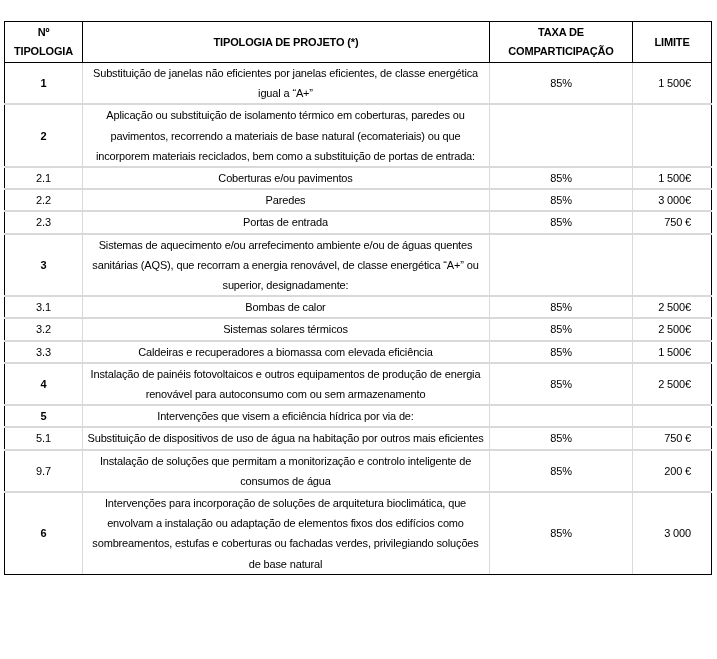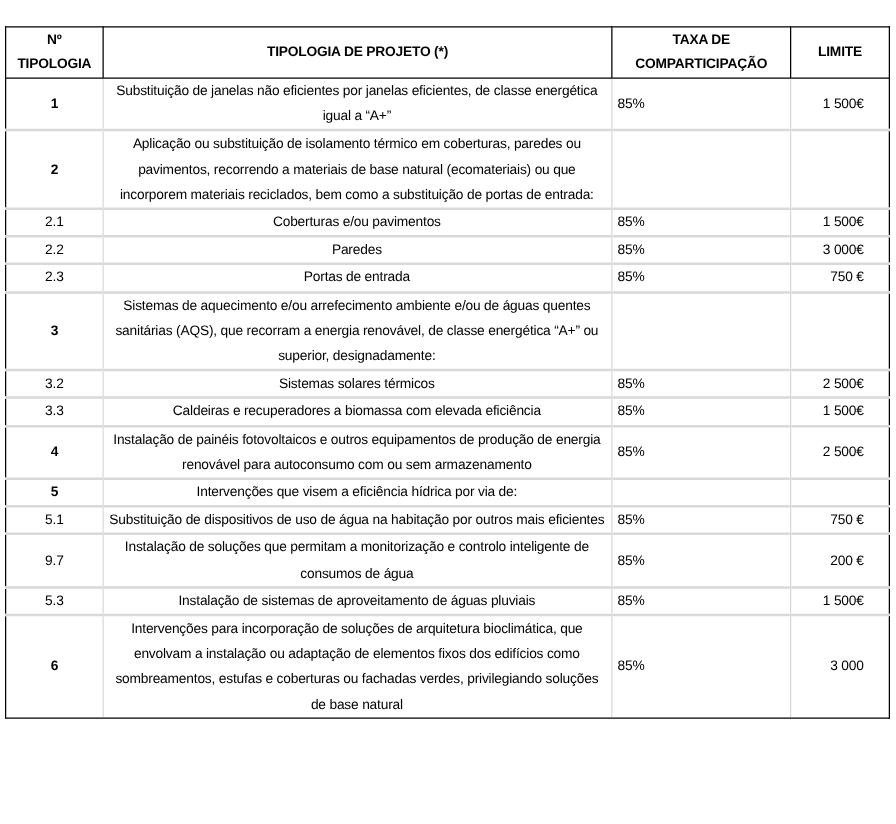--- a/index.html
+++ b/index.html
@@ -20,21 +20,21 @@
   
   td { border-left: 1.5px solid #d9d9d9; border-right: 1.5px solid #d9d9d9;
        border-top: 2px solid #d9d9d9; border-bottom: 2px solid #d9d9d9; }
   td.first { border-left: 1.5px solid #000; }
   td.last { border-right: 1.5px solid #000; }
   tr.major td { border-top: 1.5px solid #000; }
   tr.lastrow td { border-bottom: 1.5px solid #000; }
   td.num { text-align: center; }
   tr.major td.num { font-weight: bold; }
   td.desc { text-align: center; padding-left: 3px; }
-  td.rate { }
+  td.rate { text-align: center; }
   td.limit { text-align: right; padding-right: 20px; }
   tr.sub td { height: 18px; }
 </style>
 </head>
 <body>
 
 <table class="grid">
   <colgroup>
       <col class="c1">
       <col class="c2">
@@ -80,20 +80,26 @@
         <td class="rate">85%</td>
         <td class="limit last">750 €</td>
       </tr>
       <tr class="major">
         <td class="num first">3</td>
         <td class="desc"> Sistemas de aquecimento e/ou arrefecimento ambiente e/ou de águas quentes sanitárias (AQS), que recorram a energia renovável, de classe energética “A+” ou superior, designadamente:</td>
         <td class="rate"></td>
         <td class="limit last"></td>
       </tr>
       <tr class="sub">
+        <td class="num first">3.1</td>
+        <td class="desc">Bombas de calor</td>
+        <td class="rate">85%</td>
+        <td class="limit last">2 500€</td>
+      </tr>
+      <tr class="sub">
         <td class="num first">3.2</td>
         <td class="desc">Sistemas solares térmicos</td>
         <td class="rate">85%</td>
         <td class="limit last">2 500€</td>
       </tr>
       <tr class="sub">
         <td class="num first">3.3</td>
         <td class="desc">Caldeiras e recuperadores a biomassa com elevada eficiência</td>
         <td class="rate">85%</td>
         <td class="limit last">1 500€</td>
@@ -115,26 +121,20 @@
         <td class="desc">Substituição de dispositivos de uso de água na habitação por outros mais eficientes</td>
         <td class="rate">85%</td>
         <td class="limit last">750 €</td>
       </tr>
       <tr class="sub">
         <td class="num first">9.7</td>
         <td class="desc">Instalação de soluções que permitam a monitorização e controlo inteligente de consumos de água</td>
         <td class="rate">85%</td>
         <td class="limit last">200 €</td>
       </tr>
-      <tr class="sub">
-        <td class="num first">5.3</td>
-        <td class="desc">Instalação de sistemas de aproveitamento de águas pluviais</td>
-        <td class="rate">85%</td>
-        <td class="limit last">1 500€</td>
-      </tr>
       <tr class="major lastrow">
         <td class="num first">6</td>
         <td class="desc">Intervenções para incorporação de soluções de arquitetura bioclimática, que envolvam a instalação ou adaptação de elementos fixos dos edifícios como sombreamentos, estufas e coberturas ou fachadas verdes, privilegiando soluções de base natural</td>
         <td class="rate">85%</td>
         <td class="limit last">3 000</td>
       </tr>
     </tbody>
 </table>
 
 </body></html>

